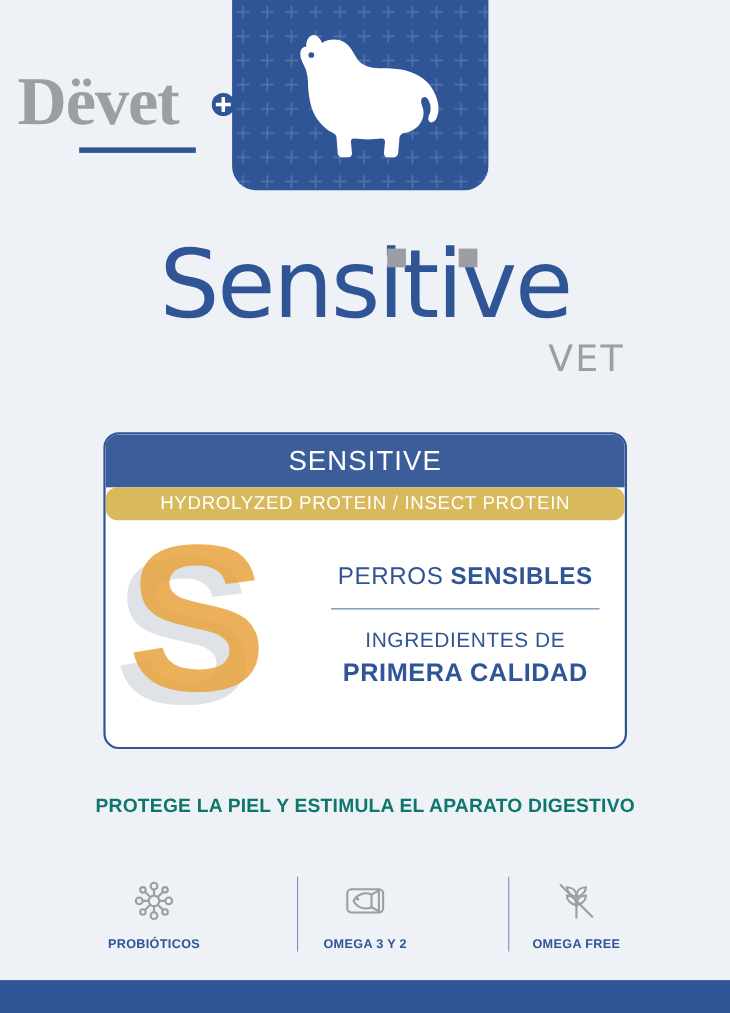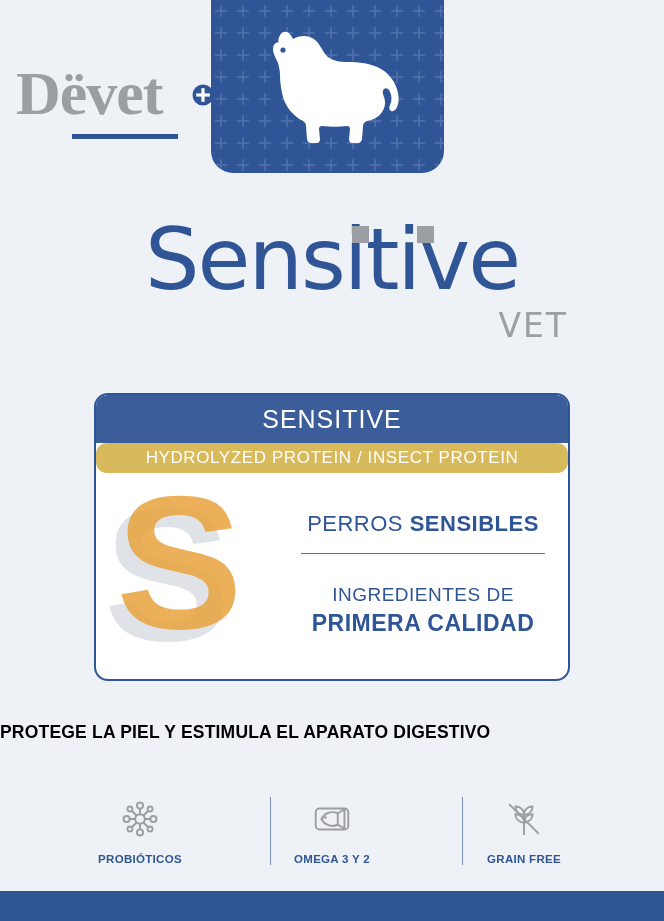--- a/index.html
+++ b/index.html
@@ -204,41 +204,41 @@
   }
   .line1 b { font-weight: bold; }
   .divider {
     margin: 16px auto 0 auto;
     width: 244px;
     height: 1px;
     background: #2f5596;
     opacity: 0.8;
   }
   .line2 {
-    margin-top: 28px;
+    margin-top: 16px;
     font-size: 19px;
     color: #2f5596;
     letter-spacing: 0.5px;
     text-align: center;
     line-height: 1.35;
   }
   .line2 b {
     display: block;
     font-size: 23px;
     font-weight: bold;
   }
 
   
   .tagline {
     position: absolute;
     left: 0;
     right: 0;
     top: 722px;
-    text-align: left;
-    color: #000000;
+    text-align: center;
+    color: #0f766e;
     font-size: 17.5px;
     font-weight: bold;
     letter-spacing: 0.2px;
   }
 
   
   .features {
     position: absolute;
     left: 80px;
     top: 795px;
@@ -395,20 +395,20 @@
           <g fill="none" stroke="#9b9ea3" stroke-width="2" stroke-linecap="round">
             <path d="M24 40V18"></path>
             <path d="M24 20c-6-1-9-5-9-9 5 0 9 3 9 9z"></path>
             <path d="M24 20c6-1 9-5 9-9-5 0-9 3-9 9z"></path>
             <path d="M24 28c-6-1-9-5-9-9 5 0 9 3 9 9z"></path>
             <path d="M24 28c6-1 9-5 9-9-5 0-9 3-9 9z"></path>
             <path d="M9 9l30 30"></path>
           </g>
         </svg>
       </div>
-      <div class="feature-label">GRAIN FREE</div>
+      <div class="feature-label">OMEGA FREE</div>
     </div>
 
   </div>
 
   <div class="footer-strip"></div>
   <div class="footer-bar"></div>
 </div>
 
 </body></html>

